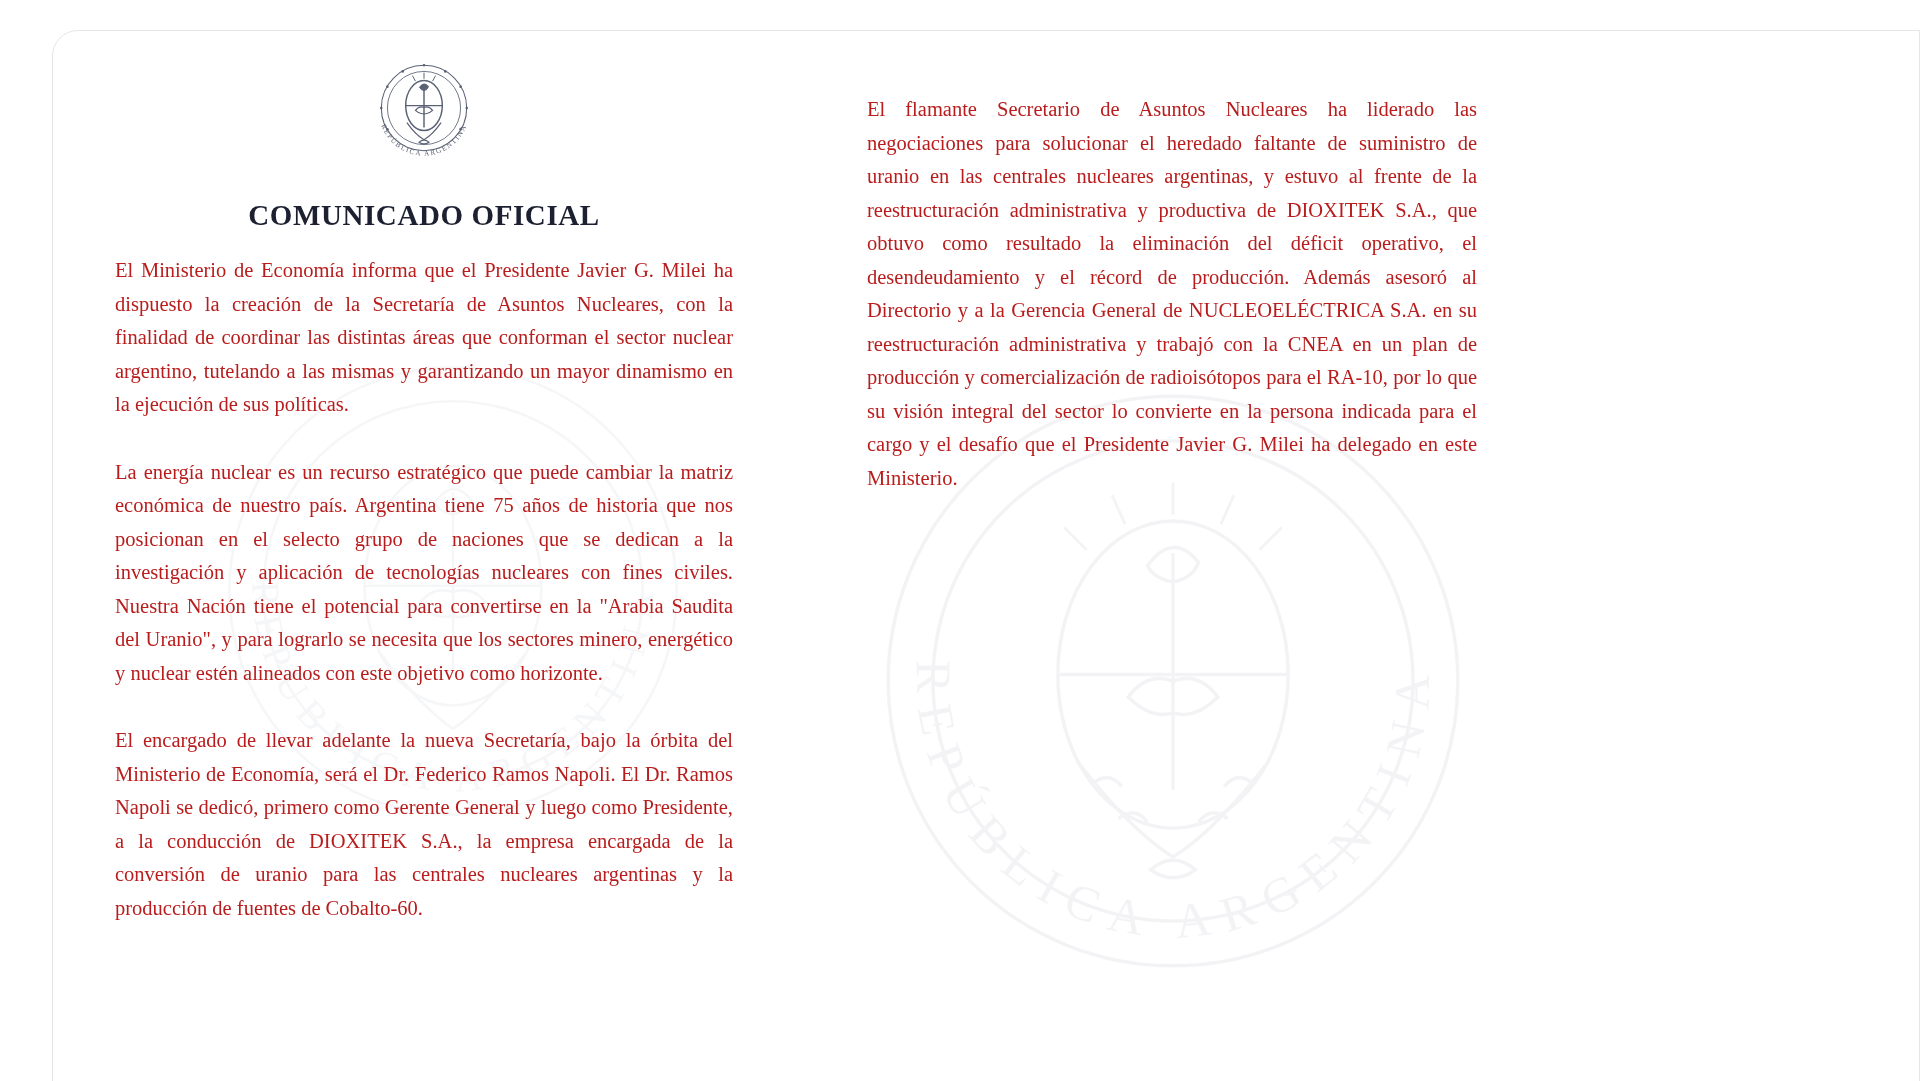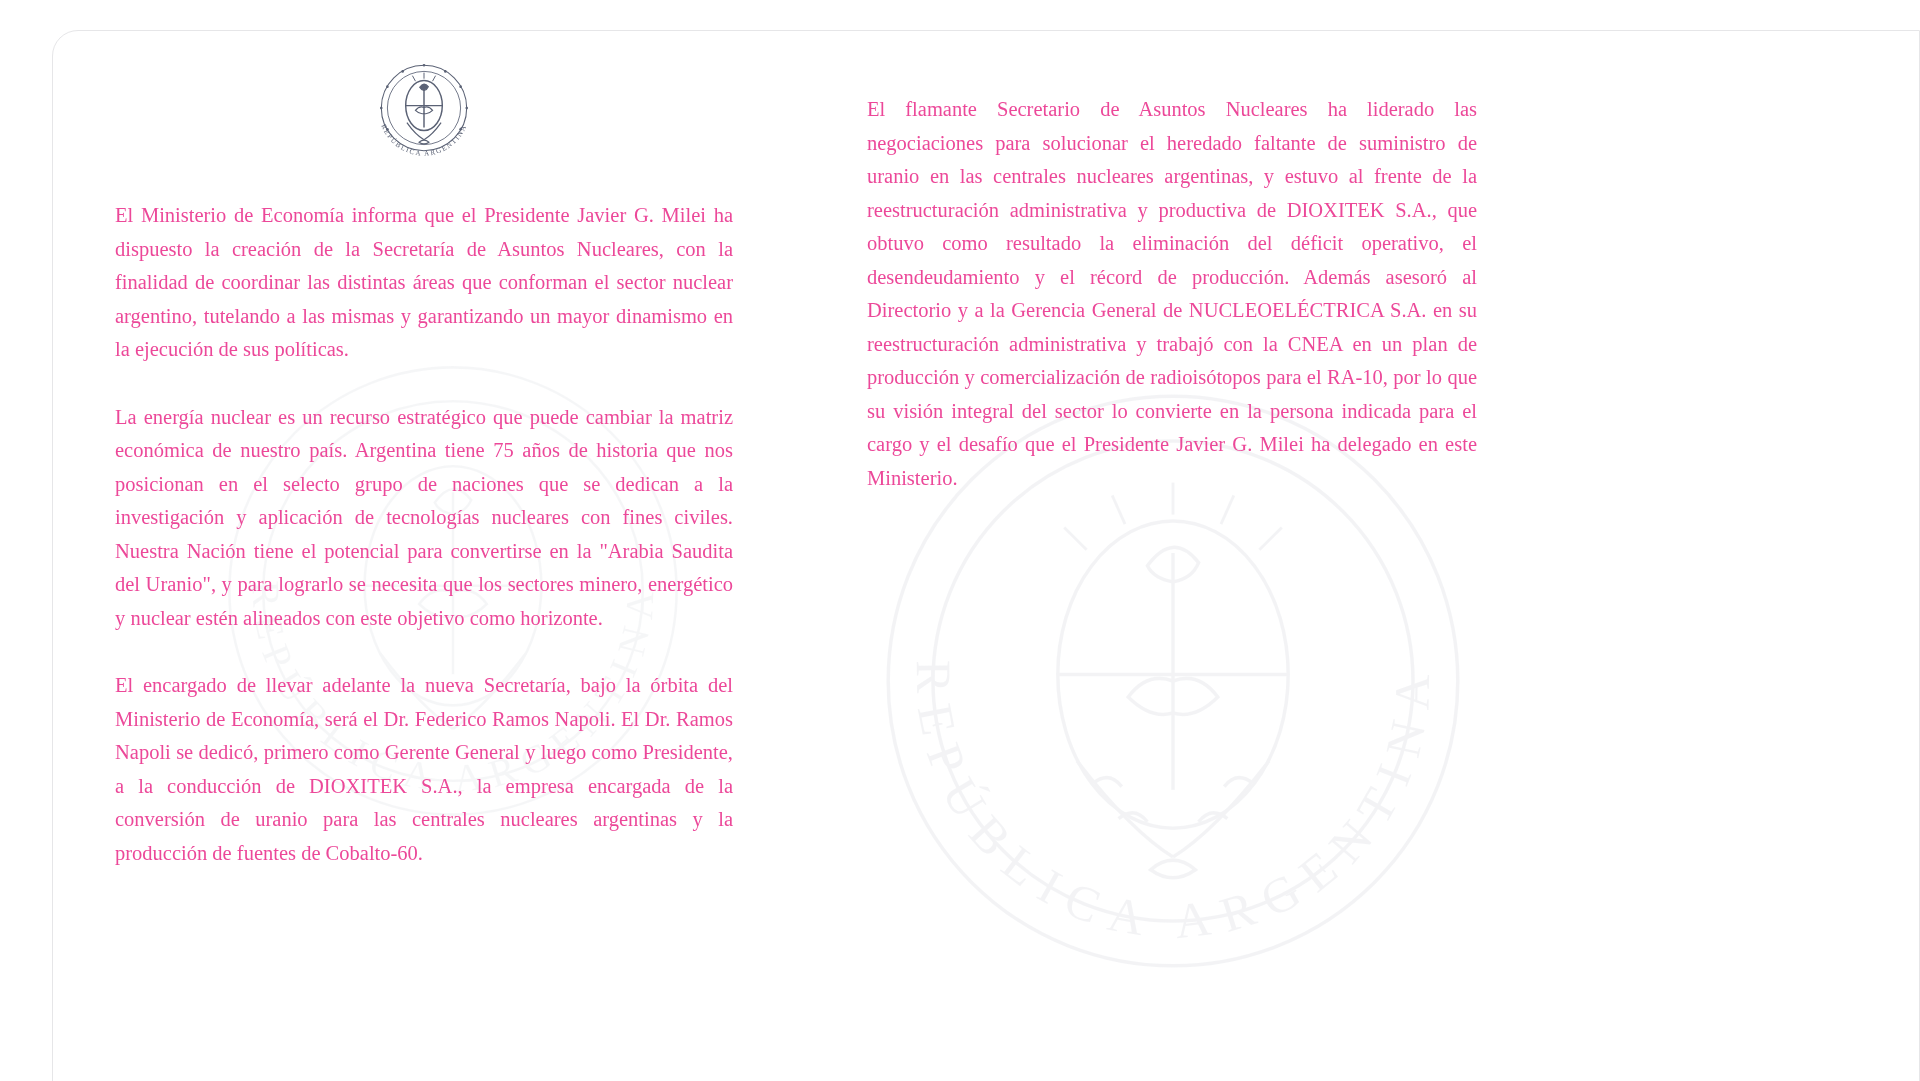--- a/index.html
+++ b/index.html
@@ -104,21 +104,21 @@
     font-family: "Liberation Serif", "DejaVu Serif", serif;
   }
 
   
   .para {
     position: relative;
     text-align: justify;
     text-justify: inter-word;
     font-size: 20.5px;
     line-height: 33.5px;
-    color: #ec4899;
+    color: #b91c1c;
     margin: 0 0 34px 0;
     font-family: "Liberation Serif", "DejaVu Serif", serif;
     z-index: 3;
   }
   .para:last-child { margin-bottom: 9px; }
 
   #col-right .para {
     margin-bottom: 0;
   }
 </style>
@@ -239,20 +239,21 @@
               <line x1="114" y1="56" x2="119" y2="47"></line>
             </g>
             <g fill="#5b6275" font-family="Liberation Serif, DejaVu Serif, serif" font-size="11.5" letter-spacing="2.6">
               <text>
                 <textPath href="#crestArc" startOffset="50%" text-anchor="middle">REPÚBLICA ARGENTINA</textPath>
               </text>
             </g>
           </svg>
         </div>
 
+        <h1 id="doc-title">COMUNICADO OFICIAL</h1>
 
         <p class="para">El Ministerio de Economía informa que el Presidente Javier G. Milei ha dispuesto la creación de la Secretaría de Asuntos Nucleares, con la finalidad de coordinar las distintas áreas que conforman el sector nuclear argentino, tutelando a las mismas y garantizando un mayor dinamismo en la ejecución de sus políticas.</p>
         <p class="para">La energía nuclear es un recurso estratégico que puede cambiar la matriz económica de nuestro país. Argentina tiene 75 años de historia que nos posicionan en el selecto grupo de naciones que se dedican a la investigación y aplicación de tecnologías nucleares con fines civiles. Nuestra Nación tiene el potencial para convertirse en la "Arabia Saudita del Uranio", y para lograrlo se necesita que los sectores minero, energético y nuclear estén alineados con este objetivo como horizonte.</p>
         <p class="para">El encargado de llevar adelante la nueva Secretaría, bajo la órbita del Ministerio de Economía, será el Dr. Federico Ramos Napoli. El Dr. Ramos Napoli se dedicó, primero como Gerente General y luego como Presidente, a la conducción de DIOXITEK S.A., la empresa encargada de la conversión de uranio para las centrales nucleares argentinas y la producción de fuentes de Cobalto-60.</p>
       </div>
 
       <div class="column" id="col-right">
         <p class="para">El flamante Secretario de Asuntos Nucleares ha liderado las negociaciones para solucionar el heredado faltante de suministro de uranio en las centrales nucleares argentinas, y estuvo al frente de la reestructuración administrativa y productiva de DIOXITEK S.A., que obtuvo como resultado la eliminación del déficit operativo, el desendeudamiento y el récord de producción. Además asesoró al Directorio y a la Gerencia General de NUCLEOELÉCTRICA S.A. en su reestructuración administrativa y trabajó con la CNEA en un plan de producción y comercialización de radioisótopos para el RA-10, por lo que su visión integral del sector lo convierte en la persona indicada para el cargo y el desafío que el Presidente Javier G. Milei ha delegado en este Ministerio.</p>
       </div>
 

